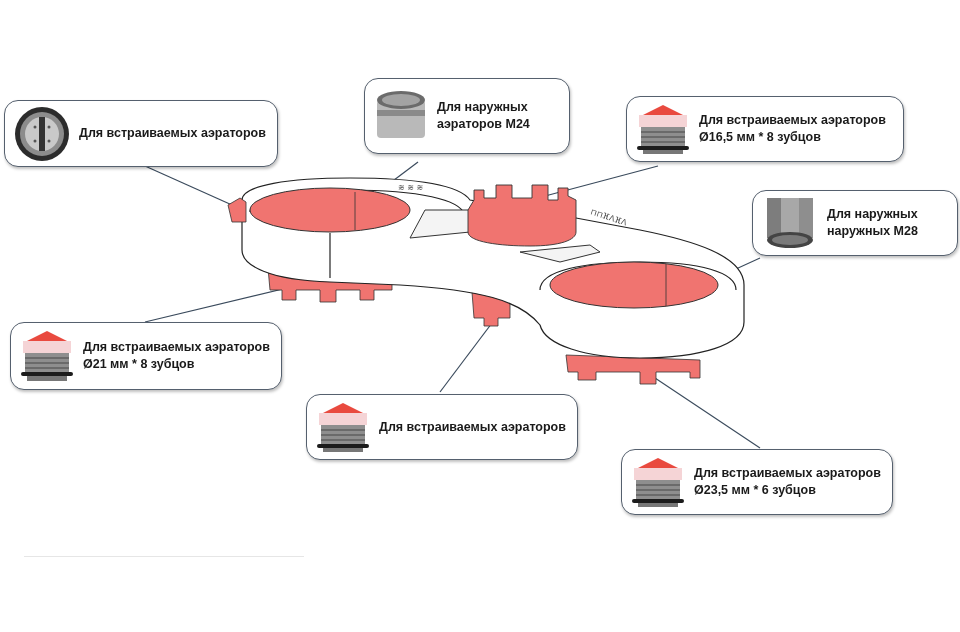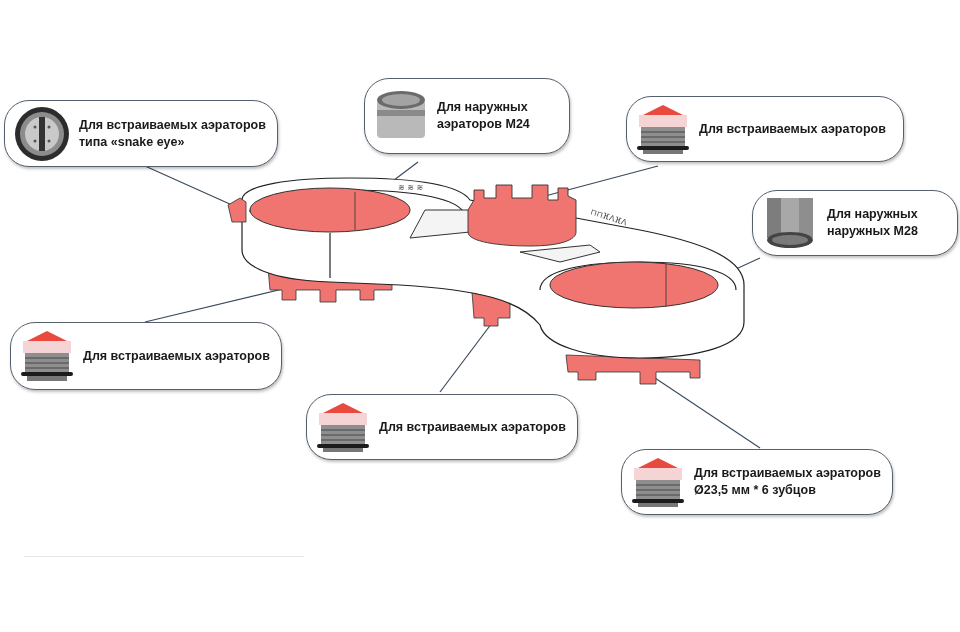--- a/index.html
+++ b/index.html
@@ -1,18 +1,18 @@
 <!DOCTYPE html>
 <html><head>
 <meta charset="utf-8">
 <style>
   html,body{margin:0;padding:0;background:#ffffff;}
   body{width:960px;height:632px;position:relative;overflow:hidden;font-family:"Liberation Sans",sans-serif;}
   #scene{position:absolute;left:0;top:0;width:960px;height:632px;}
-  .callout{position:absolute;background:#fff;border:1.5px solid #55606e;border-radius:25px;box-shadow:1px 2px 3px rgba(0,0,0,0.25);box-sizing:border-box;display:flex;align-items:center;}
+  .callout{position:absolute;background:#fff;border:1.5px solid #55606e;border-radius:14px;box-shadow:1px 2px 3px rgba(0,0,0,0.25);box-sizing:border-box;display:flex;align-items:center;}
   .callout .pic{flex:0 0 auto;margin-left:8px;}
   .callout .txt{font-weight:bold;font-size:12.5px;line-height:17px;color:#1a1a1a;margin-left:8px;white-space:nowrap;}
   .callout .txt span{display:block;}
   .footer-line{position:absolute;left:24px;top:556px;width:280px;height:1px;background:#e6e6e6;}
 </style>
 </head>
 <body>
 
 <svg id="scene" viewBox="0 0 960 632" xmlns="http://www.w3.org/2000/svg">
   <defs>
@@ -86,21 +86,20 @@
         <circle cx="36" cy="22" r="1.5"></circle>
         <circle cx="22" cy="36" r="1.5"></circle>
         <circle cx="36" cy="36" r="1.5"></circle>
         <circle cx="29" cy="18" r="1.5"></circle>
         <circle cx="29" cy="40" r="1.5"></circle>
       </g>
     <rect x="26" y="12" width="6" height="34" fill="#333"></rect>
   </svg>
   <div class="txt">
       <span>Для встраиваемых аэраторов</span>
-      <span>типа «snake eye»</span>
     </div>
 </div>
 
 <div class="callout" style="left:364px;top:78px;width:206px;height:76px;">
   <svg class="pic" width="56" height="60" viewBox="0 0 56 60">
     <rect x="4" y="14" width="48" height="38" rx="4" fill="url(#metalHtml)"></rect>
     <rect x="4" y="14" width="48" height="38" rx="4" fill="#b9b9b9"></rect>
     <rect x="4" y="24" width="48" height="6" fill="#8a8a8a"></rect>
     <ellipse cx="28" cy="14" rx="24" ry="9" fill="#6b6b6b"></ellipse>
     <ellipse cx="28" cy="14" rx="19" ry="6" fill="#a3a3a3"></ellipse>
@@ -119,20 +118,21 @@
     <g stroke="#5e5e5e" stroke-width="1.5">
         <line x1="6" y1="31" x2="50" y2="31"></line>
         <line x1="6" y1="36" x2="50" y2="36"></line>
         <line x1="6" y1="41" x2="50" y2="41"></line>
       </g>
     <rect x="2" y="45" width="52" height="4" rx="2" fill="#1c1c1c"></rect>
     <rect x="8" y="49" width="40" height="4" fill="#777"></rect>
   </svg>
   <div class="txt">
       <span>Для встраиваемых аэраторов</span>
+      <span>Ø16,5 мм * 8 зубцов</span>
     </div>
 </div>
 
 <div class="callout" style="left:752px;top:190px;width:206px;height:66px;">
   <svg class="pic" width="58" height="58" viewBox="0 0 58 58">
     <rect x="6" y="4" width="46" height="40" rx="3" fill="#a8a8a8"></rect>
     <rect x="6" y="4" width="14" height="40" fill="#7d7d7d"></rect>
     <rect x="38" y="4" width="14" height="40" fill="#8e8e8e"></rect>
     <ellipse cx="29" cy="46" rx="23" ry="8" fill="#444"></ellipse>
     <ellipse cx="29" cy="46" rx="18" ry="5" fill="#7a7a7a"></ellipse>
@@ -151,20 +151,21 @@
     <g stroke="#5e5e5e" stroke-width="1.5">
         <line x1="6" y1="31" x2="50" y2="31"></line>
         <line x1="6" y1="36" x2="50" y2="36"></line>
         <line x1="6" y1="41" x2="50" y2="41"></line>
       </g>
     <rect x="2" y="45" width="52" height="4" rx="2" fill="#1c1c1c"></rect>
     <rect x="8" y="49" width="40" height="5" fill="#777"></rect>
   </svg>
   <div class="txt">
       <span>Для встраиваемых аэраторов</span>
+      <span>Ø21 мм * 8 зубцов</span>
     </div>
 </div>
 
 <div class="callout" style="left:306px;top:394px;width:272px;height:66px;">
   <svg class="pic" width="56" height="56" viewBox="0 0 56 56">
     <rect x="4" y="14" width="48" height="12" fill="#f5d4d6"></rect>
     <path d="M8 14 L28 4 L48 14 Z" fill="#e94a3f"></path>
     <rect x="6" y="26" width="44" height="20" fill="#8e8e8e"></rect>
     <g stroke="#5e5e5e" stroke-width="1.5">
         <line x1="6" y1="31" x2="50" y2="31"></line>

